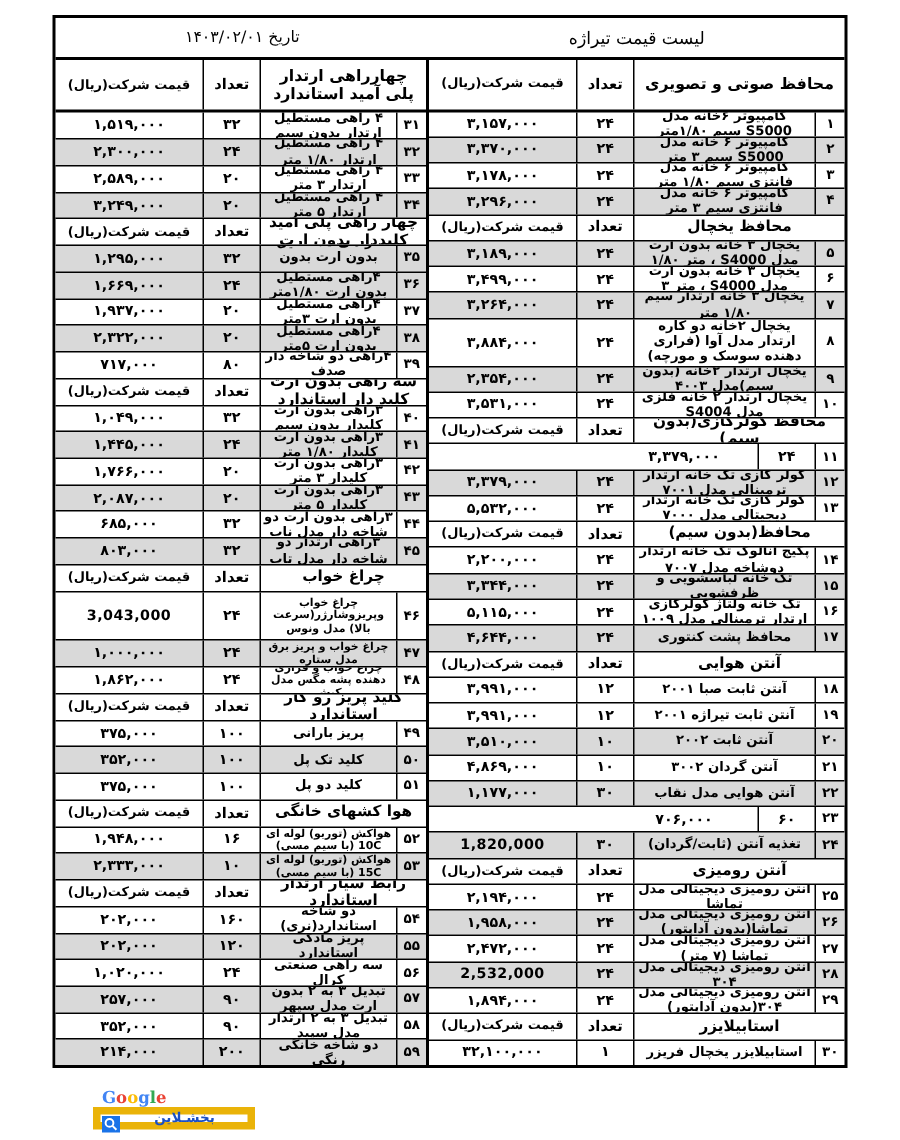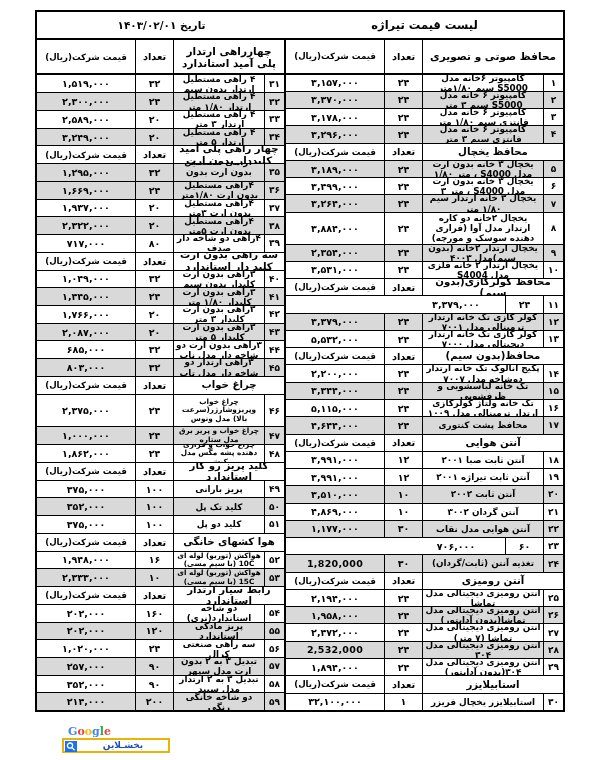--- a/index.html
+++ b/index.html
@@ -1,21 +1,21 @@
 <!DOCTYPE html>
 <html lang="fa"><head>
 <meta charset="utf-8">
 <style>
   html,body{margin:0;padding:0;background:#f6f6f6;}
   .page{position:relative;width:600px;height:760px;background:#ffffff;
         font-family:"DejaVu Sans","Liberation Sans",sans-serif;direction:rtl;overflow:hidden;}
   .table{position:absolute;top:10px;right:35px;width:530px;height:702px;
          border:2px solid #000;box-sizing:border-box;background:#fff;}
   .title-row{display:flex;height:28px;border-bottom:2px solid #000;box-sizing:border-box;}
-  .title-cell{display:flex;align-items:center;justify-content:center;font-weight:bold;font-size:11.5px;color:#000;}
+  .title-cell{display:flex;align-items:center;justify-content:center;font-weight:normal;font-size:11.5px;color:#000;}
   .title-cell.r{width:277px;}
   .title-cell.l{flex:1;font-size:10.5px;}
   .halves{display:flex;height:670px;}
   .half{display:flex;flex-direction:column;box-sizing:border-box;}
   .half.rgt{width:277px;}
   .half.lft{flex:1;border-right:2px solid #000;}
   .row{display:flex;flex:1;min-height:0;box-sizing:border-box;}
   .row + .row{border-top:1px solid #000;}
   .row.tall{flex:1.9;}
   .row.colheader{flex:2.0;border-bottom:1px solid #000;}
@@ -28,22 +28,22 @@
   .cell.qty{width:38px;font-size:9.5px;}
   .cell.price{width:98px;font-size:9.5px;letter-spacing:0.3px;}
   .row.small .cell.name{font-size:7.3px;}
   .row.section .cell.name,.row.colheader .cell.name{font-size:10.2px;font-weight:bold;}
   .row.colheader .cell.name{font-size:10.5px;text-align:center;}
   .row.section .cell.price,.row.colheader .cell.price{font-size:8.6px;}
   .row.section .cell.qty,.row.colheader .cell.qty{font-size:9.8px;}
   .footer{position:absolute;left:62px;top:726px;width:130px;direction:ltr;}
   .google-logo{font-size:11px;font-weight:bold;letter-spacing:0px;margin-left:6px;
                font-family:"DejaVu Serif","Liberation Serif",serif;line-height:1;}
-  .search-box{position:relative;margin-top:1px;width:108px;height:15px;border:2px solid #eab308;
-              background:#fff;box-sizing:border-box;display:flex;align-items:flex-start;
+  .search-box{position:relative;margin-top:1px;width:108px;height:15px;border:5px solid #eab308;
+              background:#fff;box-sizing:border-box;display:flex;align-items:center;
               justify-content:center;direction:rtl;}
   .search-btn{position:absolute;left:1px;top:1px;width:12px;height:11px;display:flex;
               align-items:center;justify-content:center;}
   .search-text{font-size:9px;font-weight:bold;padding-left:14px;}
 </style>
 </head>
 <body>
 
 <div class="page">
   <div class="table">
@@ -375,21 +375,21 @@
           </div>
           <div class="row section">
             <div class="cell name">چراغ خواب</div>
             <div class="cell qty">تعداد</div>
             <div class="cell price">قیمت شرکت(ریال)</div>
           </div>
           <div class="row item tall small">
             <div class="cell no">۴۶</div>
             <div class="cell name">چراغ خواب وپریزوشارژر(سرعت بالا) مدل ونوس</div>
             <div class="cell qty">۲۴</div>
-            <div class="cell price">۲,۳۷۵,۰۰۰</div>
+            <div class="cell price">3,043,000</div>
           </div>
           <div class="row item shaded small">
             <div class="cell no">۴۷</div>
             <div class="cell name">چراغ خواب و پریز برق مدل ستاره</div>
             <div class="cell qty">۲۴</div>
             <div class="cell price">۱,۰۰۰,۰۰۰</div>
           </div>
           <div class="row item small">
             <div class="cell no">۴۸</div>
             <div class="cell name">چراغ خواب و فراری دهنده پشه مگس مدل کیش</div>

